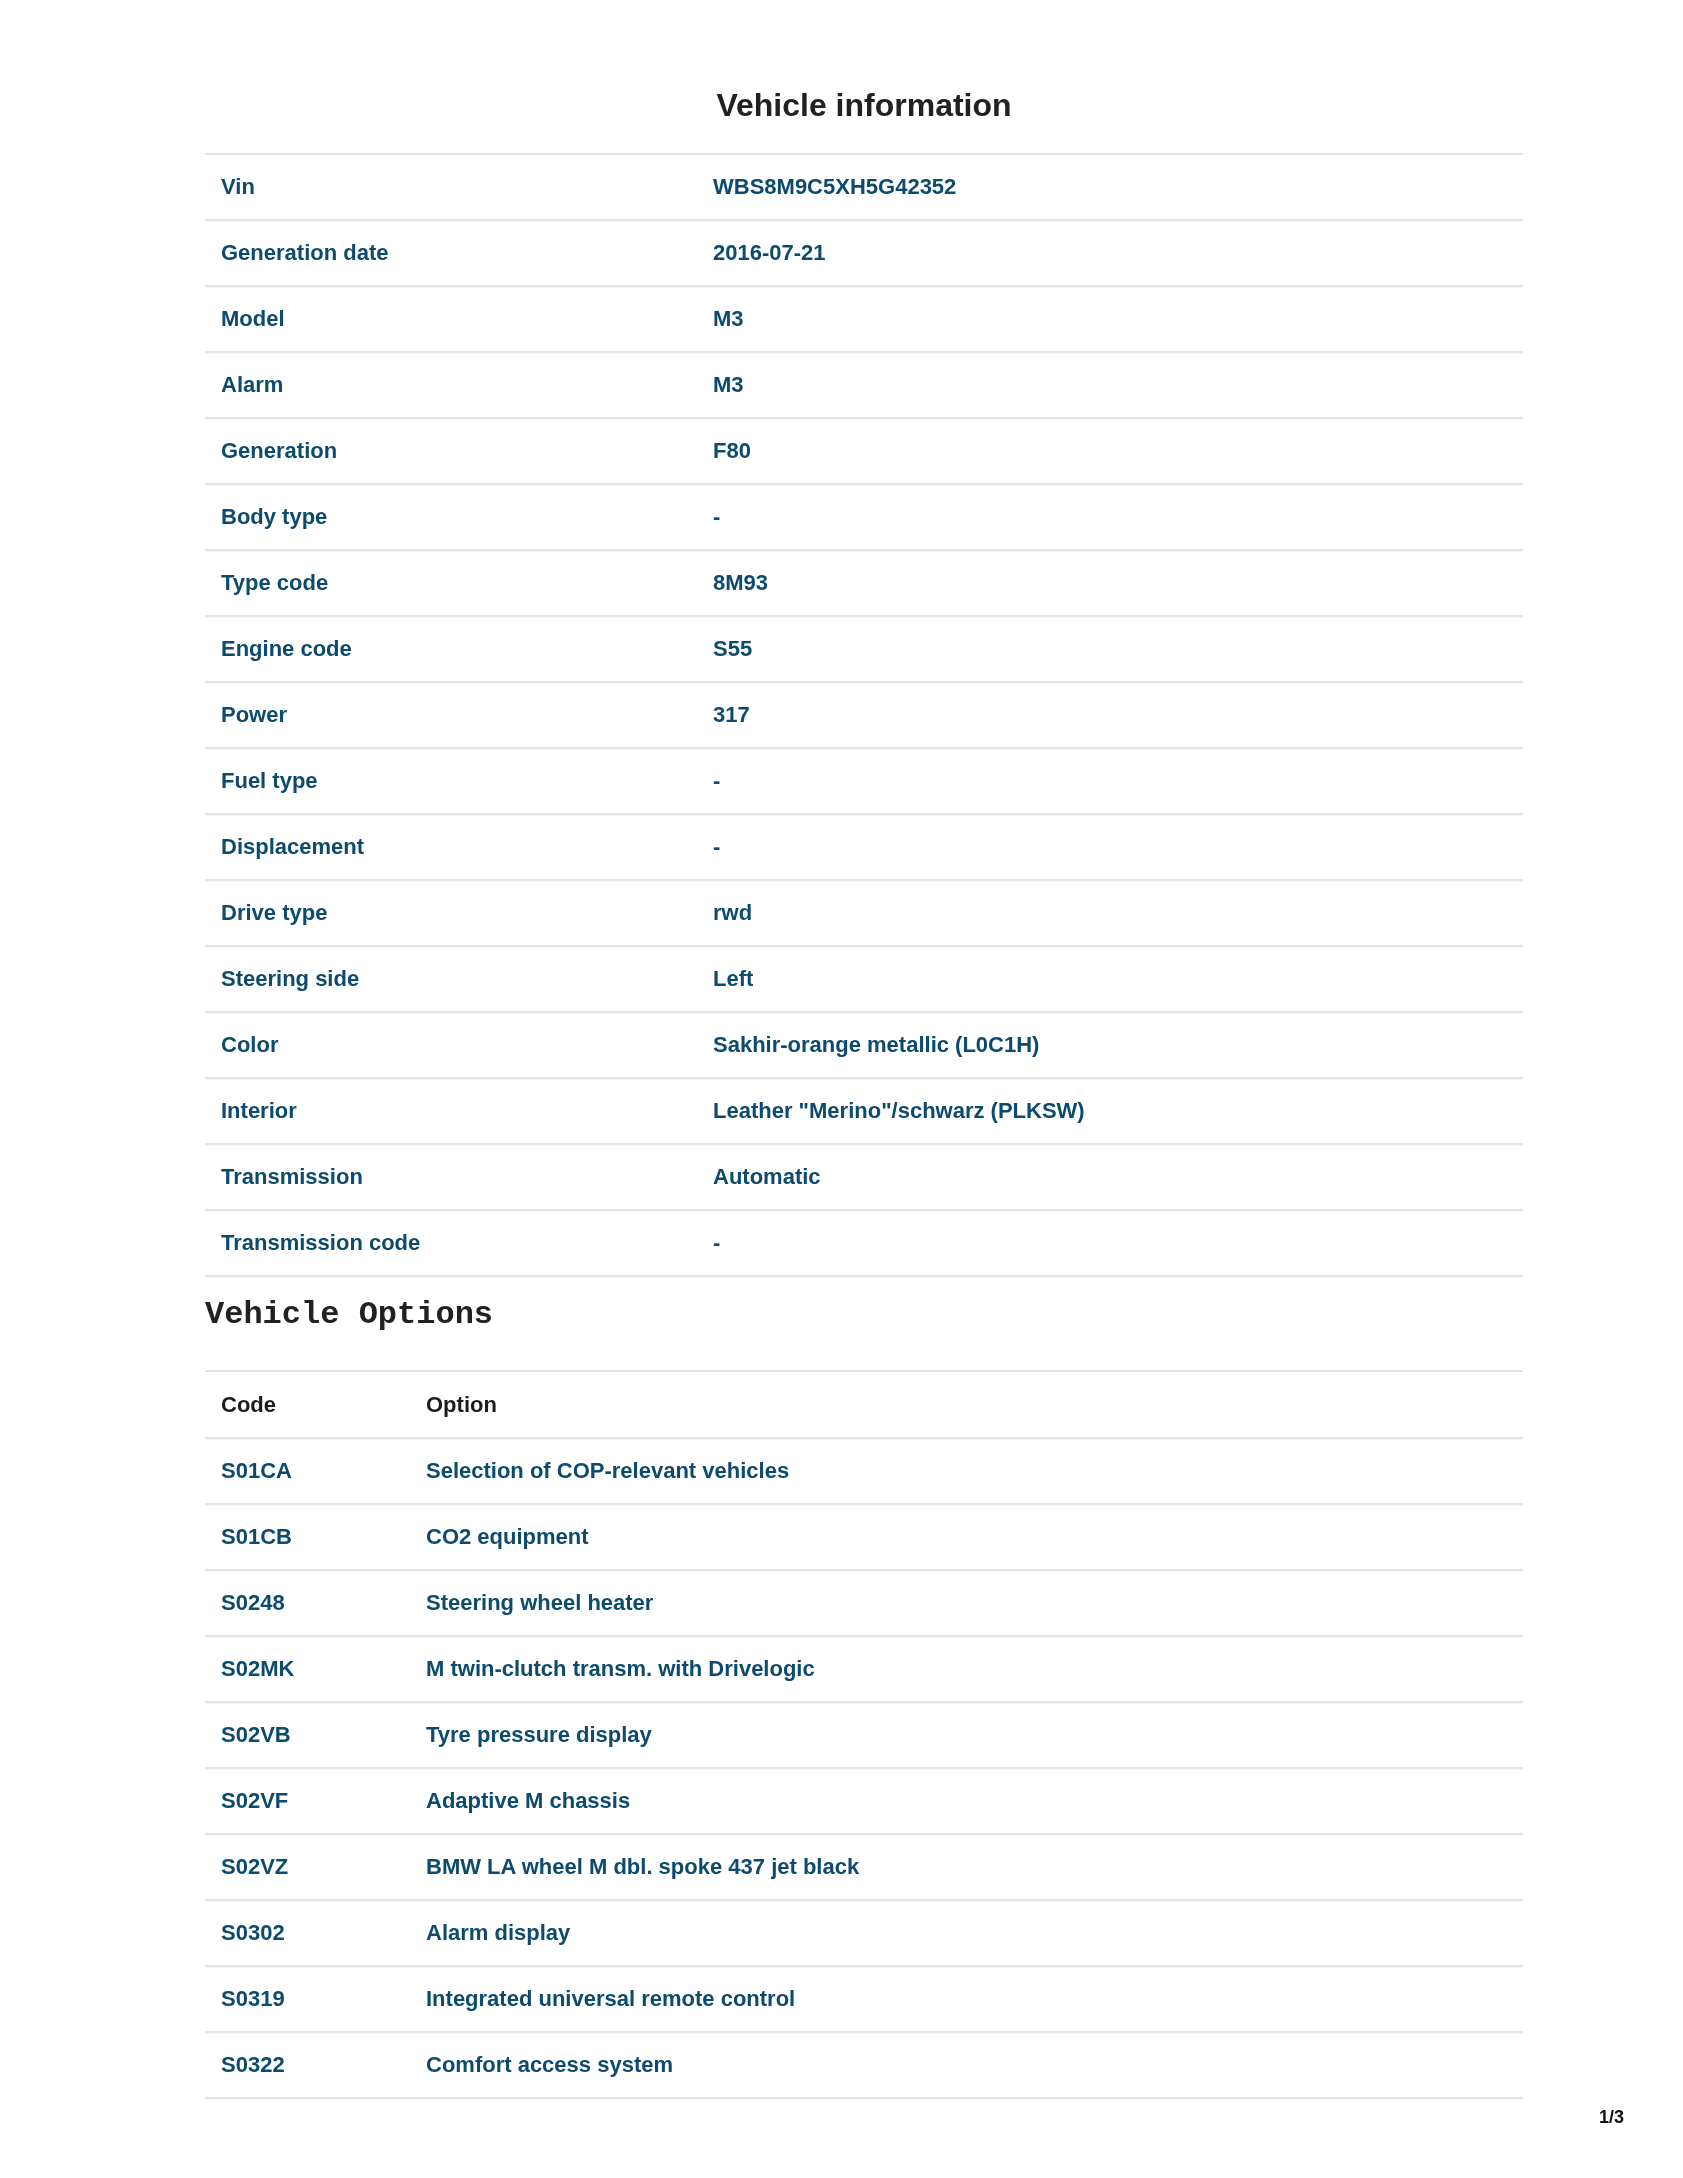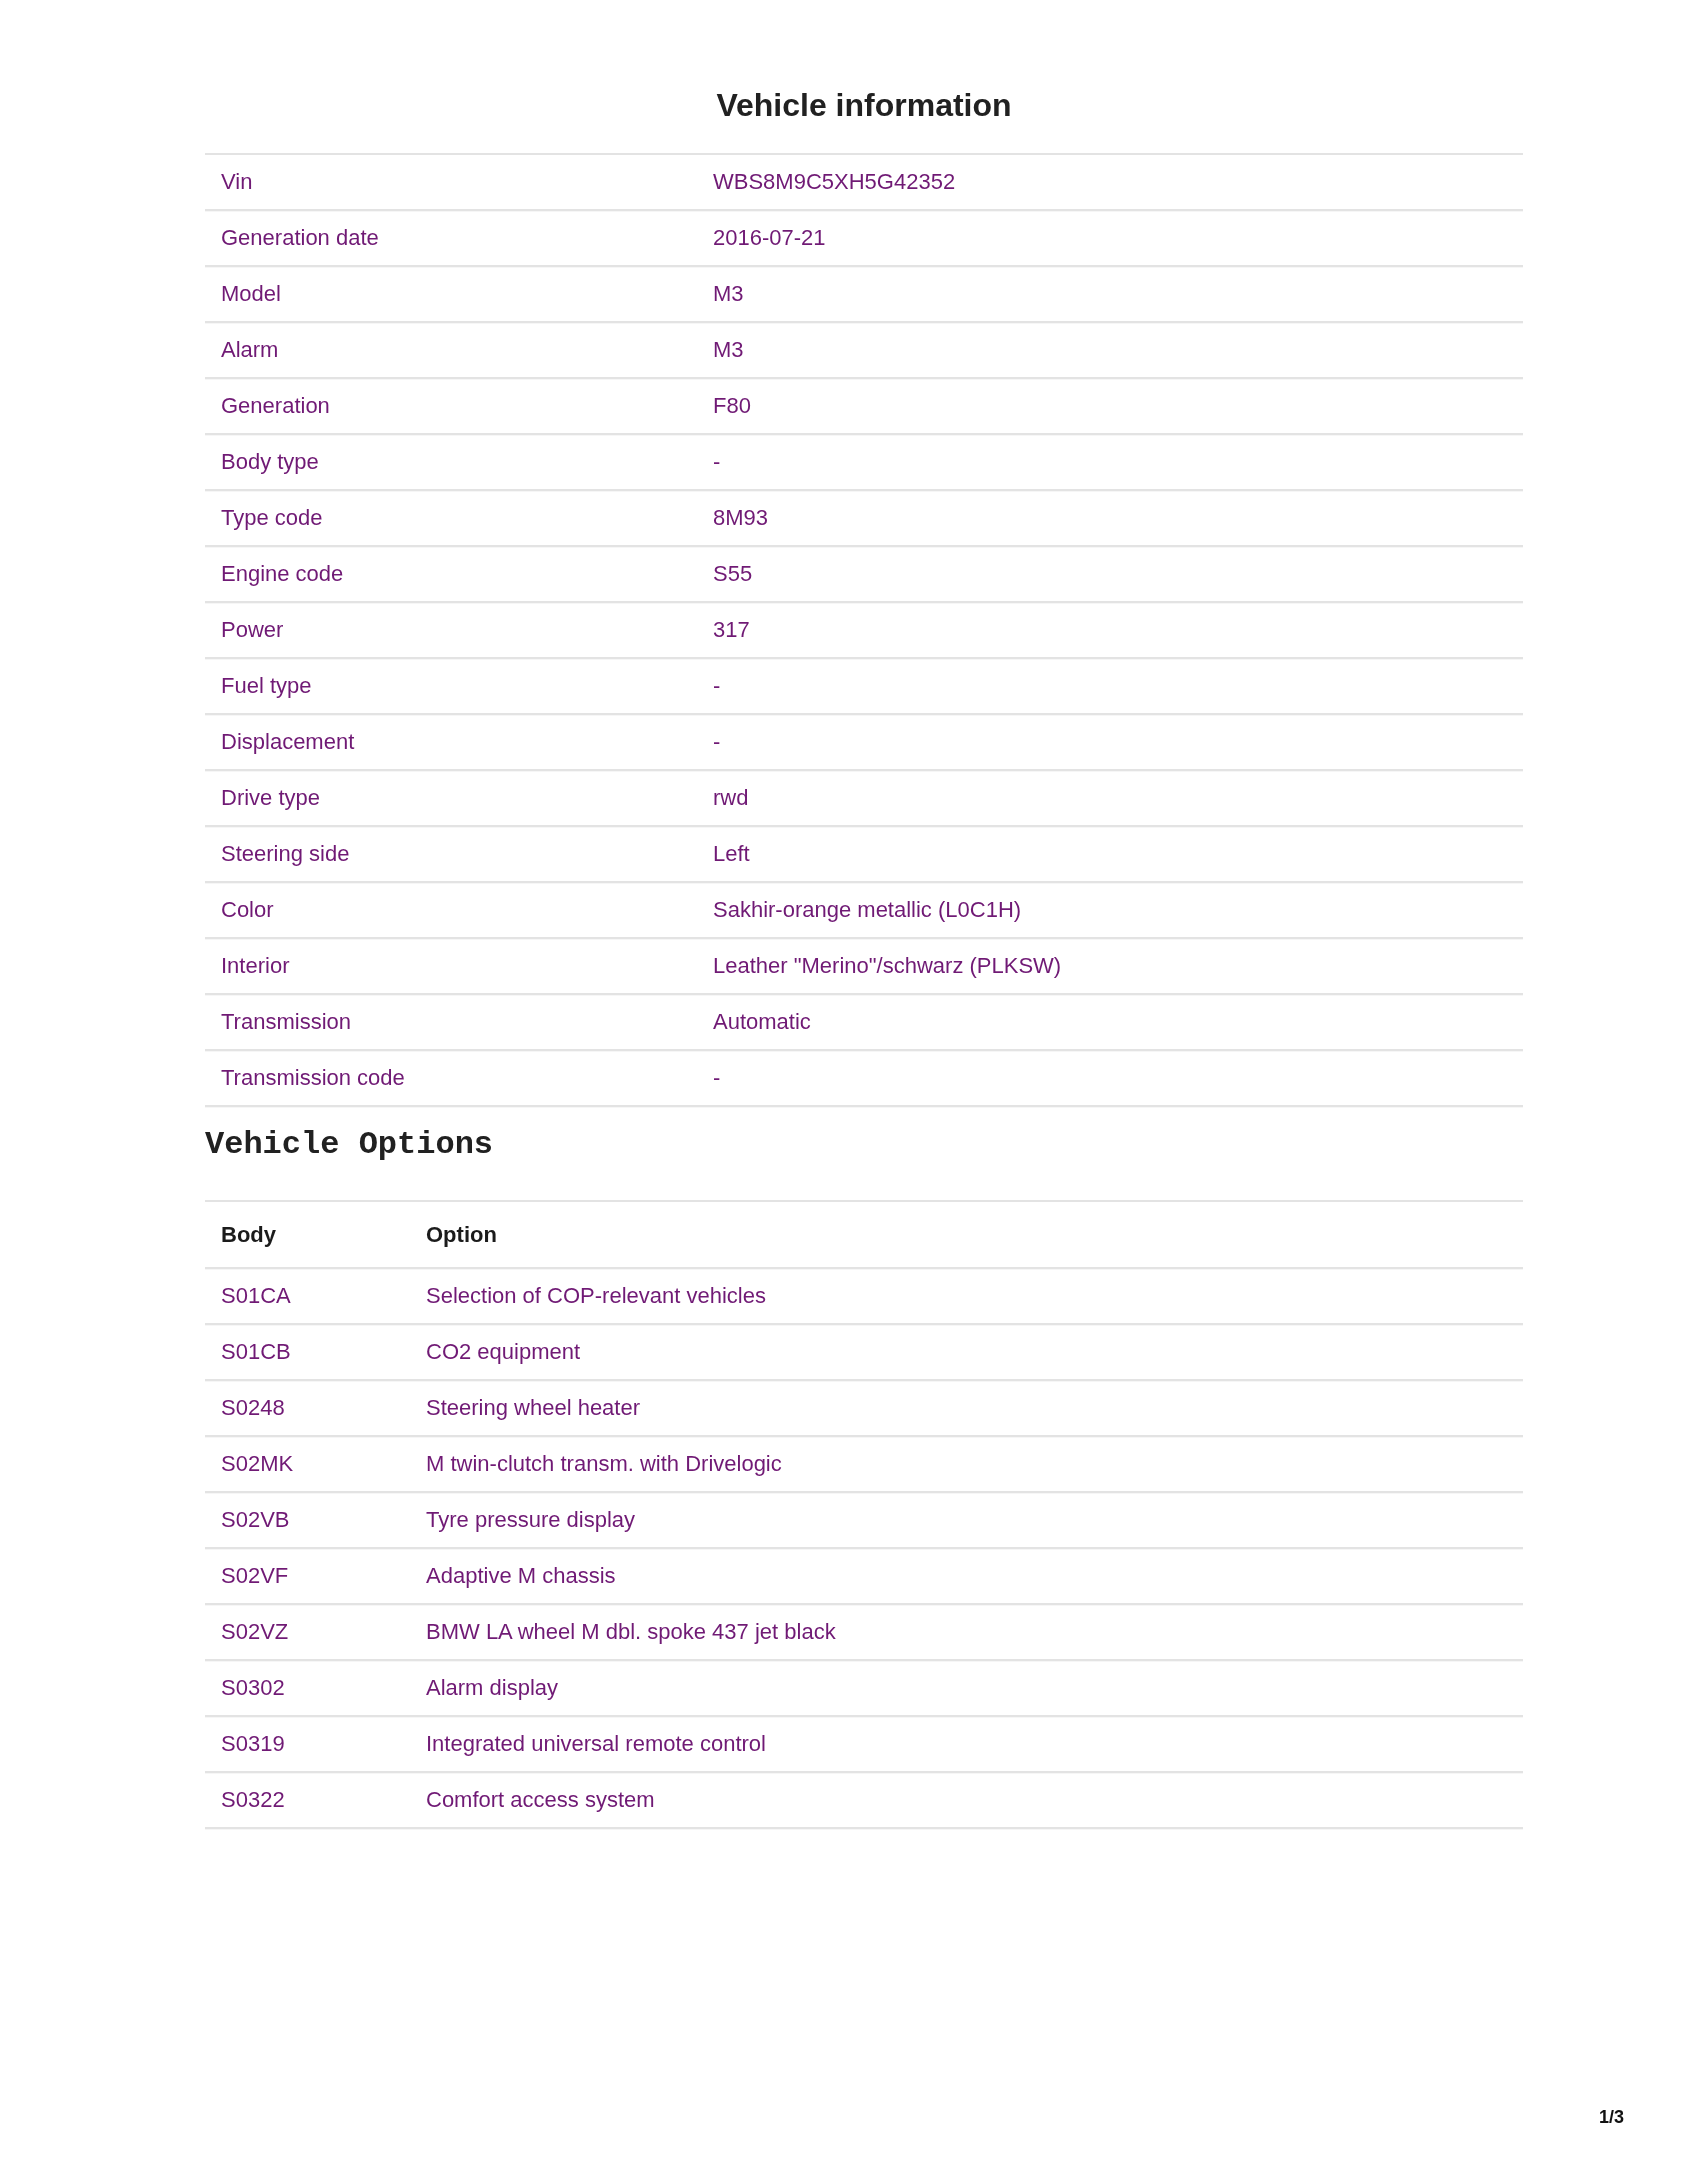--- a/index.html
+++ b/index.html
@@ -40,26 +40,26 @@
     margin-top: 29px;
     border-top: 2px solid #e3e3e3;
     width: 100%;
   }
   #options-table { margin-top: 37px; }
 
   .row {
     display: flex;
     align-items: center;
     box-sizing: border-box;
-    height: 56px;
+    height: 66px;
     border-bottom: 2px solid #e3e3e3;
     box-shadow: 0 1px 0 #f6f6f6;
     font-size: 22px;
-    font-weight: 400;
-    color: #701a75;
+    font-weight: 700;
+    color: #0c4a6e;
   }
   .header-row {
     height: 67px;
     font-weight: 700;
     color: #1b1b1b;
   }
 
   
   .kv-label {
     box-sizing: border-box;
@@ -169,21 +169,21 @@
         <div class="row">
           <div class="kv-label">Transmission code</div>
           <div class="kv-value">-</div>
         </div>
       </div>
 
     <h1 class="section-title" id="options-title">Vehicle Options</h1>
 
     <div class="data-table" id="options-table">
       <div class="row header-row">
-        <div class="opt-code">Body</div>
+        <div class="opt-code">Code</div>
         <div class="opt-name">Option</div>
       </div>
     <div class="row">
           <div class="opt-code">S01CA</div>
           <div class="opt-name">Selection of COP-relevant vehicles</div>
         </div>
         <div class="row">
           <div class="opt-code">S01CB</div>
           <div class="opt-name">CO2 equipment</div>
         </div>

